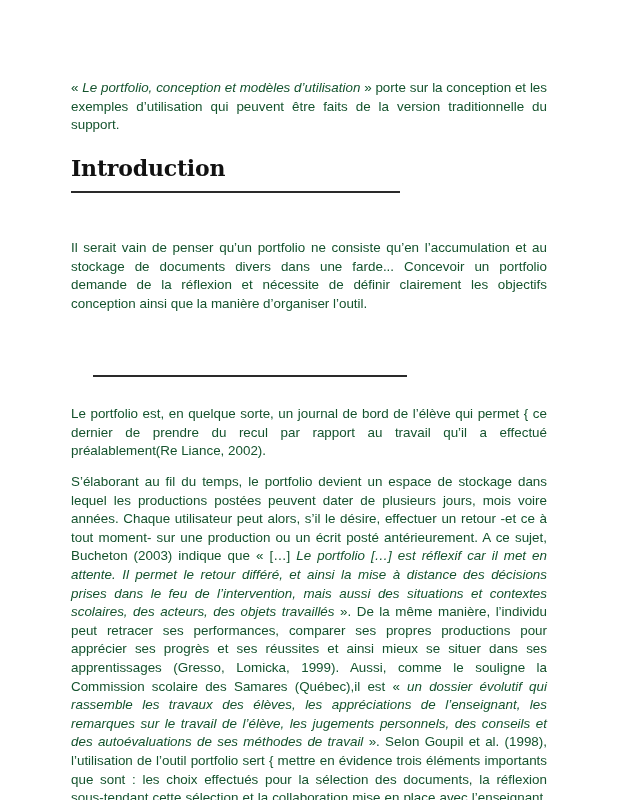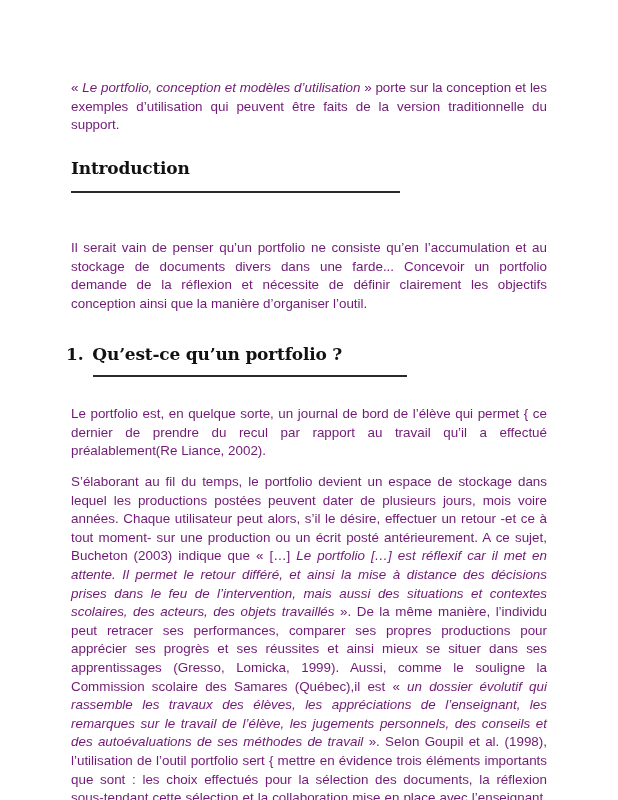--- a/index.html
+++ b/index.html
@@ -22,28 +22,28 @@
       background: #ffffff;
     }
     .para {
       position: absolute;
       font-family: "Liberation Sans", sans-serif;
       font-size: 13.4px;
       line-height: 18.6px;
       text-align: justify;
       text-align-last: left;
       margin: 0;
-      color: #701a75;
+      color: #14532d;
     }
     .para em { font-style: italic; }
     .heading {
       position: absolute;
       font-family: "DejaVu Serif", "Liberation Serif", serif;
       font-weight: bold;
-      font-size: 17px;
+      font-size: 22px;
       line-height: 22px;
       color: #111111;
       margin: 0;
       letter-spacing: -0.2px;
     }
     .rule {
       position: absolute;
       height: 0;
       border-top: 2px solid #2a2a2a;
     }
@@ -56,23 +56,20 @@
 
   <p class="para" style="left:71px; top:79px; width:476px;">
     <span>« </span><em>Le portfolio, conception et modèles d’utilisation</em><span> » porte sur la conception et les exemples d’utilisation qui peuvent être faits de la version traditionnelle du support.</span>
   </p>
 
   <h2 class="heading" style="left:71px; top:157px;">Introduction</h2>
   <div class="rule" style="left:71px; top:191px; width:329px;"></div>
 
   <p class="para" style="left:71px; top:239px; width:476px;">Il serait vain de penser qu’un portfolio ne consiste qu’en l’accumulation et au stockage de documents divers dans une farde... Concevoir un portfolio demande de la réflexion et nécessite de définir clairement les objectifs conception ainsi que la manière d’organiser l’outil.</p>
 
-  <h2 class="heading" style="left:66px; top:343px;">
-    <span class="h-num">1.</span><span>Qu’est-ce qu’un portfolio ?</span>
-  </h2>
   <div class="rule" style="left:93px; top:375px; width:314px;"></div>
 
   <p class="para" style="left:71px; top:405px; width:476px;">Le portfolio est, en quelque sorte, un journal de bord de l’élève qui permet { ce dernier de prendre du recul par rapport au travail qu’il a effectué préalablement(Re Liance, 2002).</p>
 
   <p class="para" style="left:71px; top:473px; width:476px;">
     <span>S’élaborant au fil du temps, le portfolio devient un espace de stockage dans lequel les productions postées peuvent dater de plusieurs jours, mois voire années. Chaque utilisateur peut alors, s’il le désire, effectuer un retour -et ce à tout moment- sur une production ou un écrit posté antérieurement. A ce sujet, Bucheton (2003) indique que « […] </span><em>Le portfolio […] est réflexif car il met en attente. Il permet le retour différé, et ainsi la mise à distance des décisions prises dans le feu de l’intervention, mais aussi des situations et contextes scolaires, des acteurs, des objets travaillés</em><span> ». De la même manière, l’individu peut retracer ses performances, comparer ses propres productions pour apprécier ses progrès et ses réussites et ainsi mieux se situer dans ses apprentissages (Gresso, Lomicka, 1999). Aussi, comme le souligne la Commission scolaire des Samares (Québec),il est « </span><em>un dossier évolutif qui rassemble les travaux des élèves, les appréciations de l’enseignant, les remarques sur le travail de l’élève, les jugements personnels, des conseils et des autoévaluations de ses méthodes de travail</em><span> ». Selon Goupil et al. (1998), l’utilisation de l’outil portfolio sert { mettre en évidence trois éléments importants que sont : les choix effectués pour la sélection des documents, la réflexion sous-tendant cette sélection et la collaboration mise en place avec l’enseignant. Selon Roux (2001), le</span>
   </p>
 
 </div>
 

